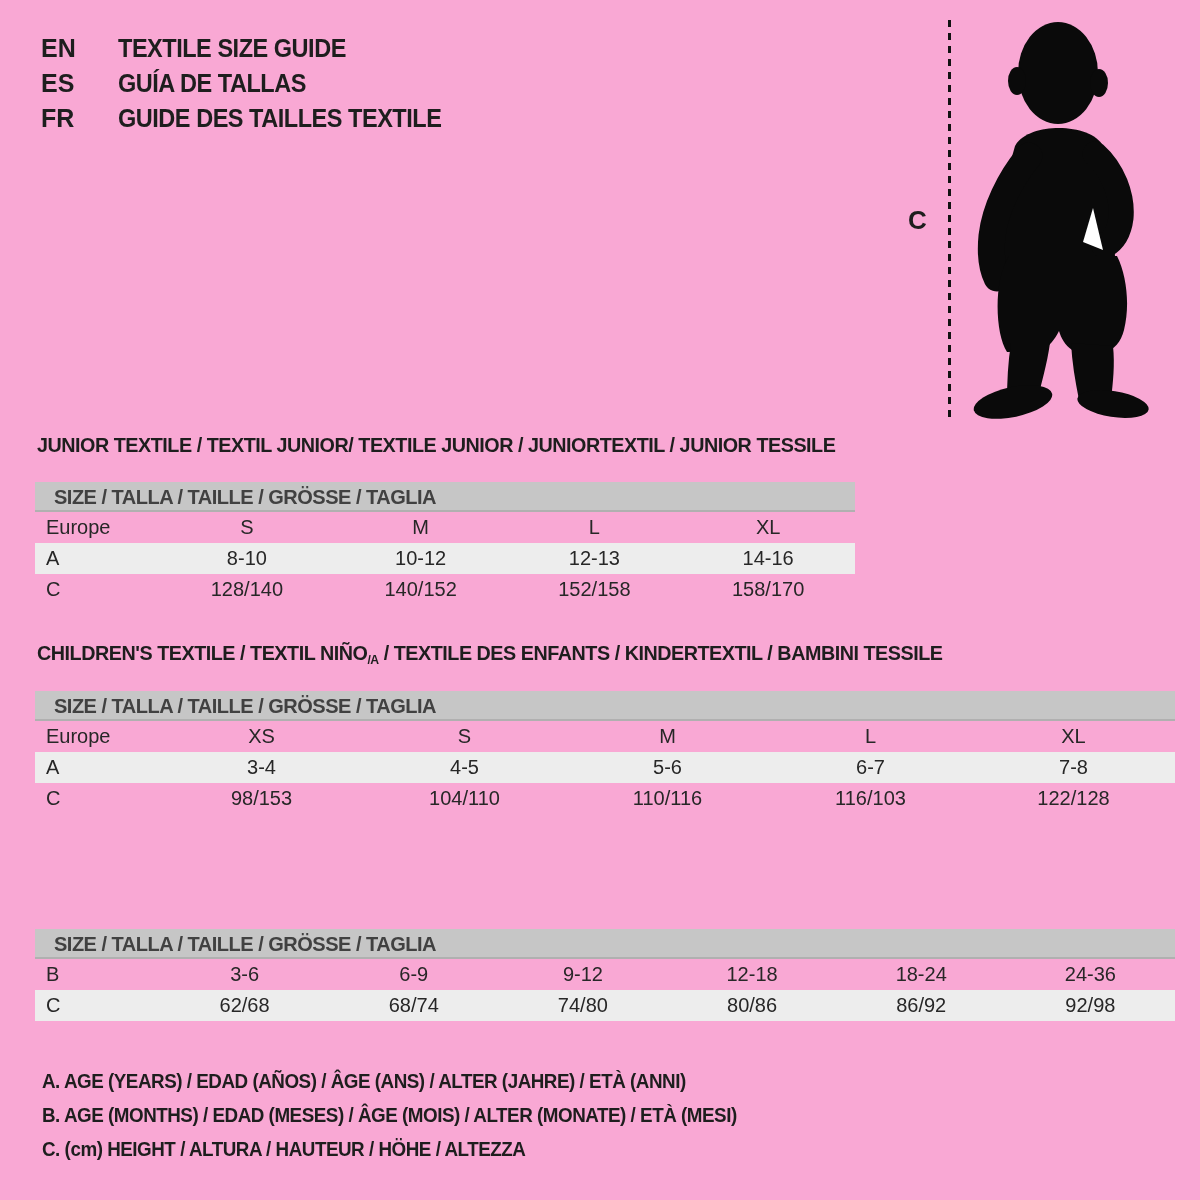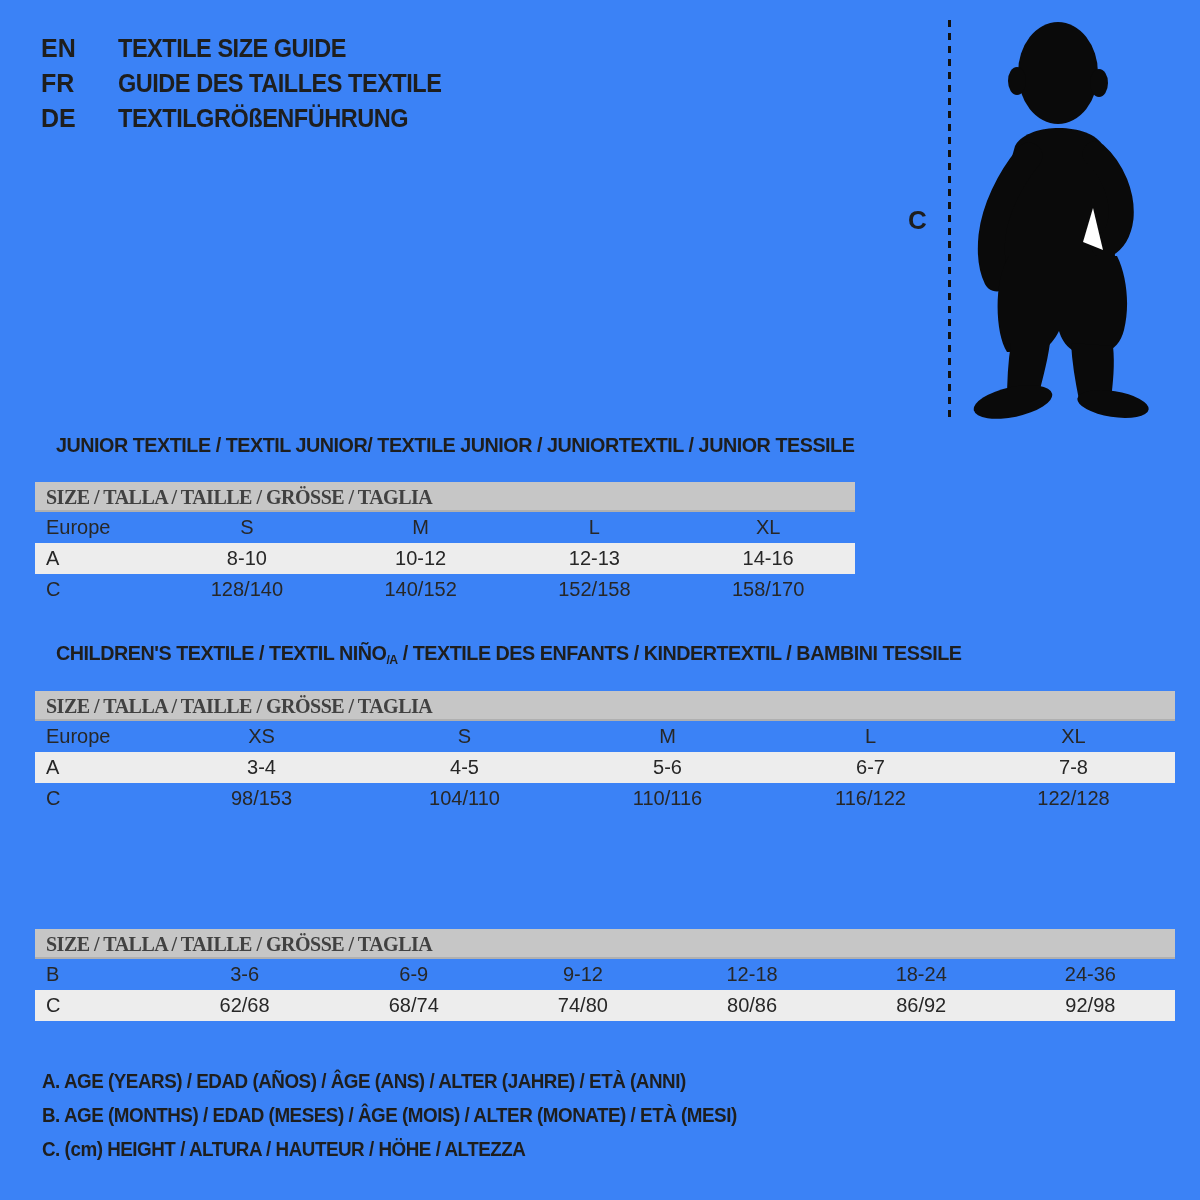--- a/index.html
+++ b/index.html
@@ -1,20 +1,20 @@
 <!DOCTYPE html>
 <html><head>
 <meta charset="utf-8">
 <style>
   * { margin:0; padding:0; box-sizing:border-box; }
   html,body { background:#ffffff; }
   .page {
     position:relative;
     width:1200px; height:1200px;
-    background:#3b82f6;
+    background:#f9a8d4;
     font-family:"Liberation Sans", sans-serif;
     color:#1e1e1e;
     overflow:hidden;
   }
   .cond { letter-spacing:-0.5px; }
   .squeeze { transform:scaleX(0.94); transform-origin:0 50%; white-space:nowrap; }
 
   
   .langs { position:absolute; left:41px; top:31px; }
   .lang-row { display:flex; height:35px; line-height:35px; font-size:25px; font-weight:700; }
@@ -23,30 +23,29 @@
 
   
   .measure-line {
     position:absolute; left:948px; top:20px; width:3px; height:398px;
     background:repeating-linear-gradient(to bottom, #121212 0 7px, transparent 7px 13px);
   }
   .measure-label { position:absolute; left:908px; top:205px; font-size:26px; font-weight:700; }
   .baby-svg { position:absolute; left:955px; top:18px; }
 
   
-  .section-title { position:absolute; left:56px; font-size:21px; font-weight:700; }
+  .section-title { position:absolute; left:37px; font-size:21px; font-weight:700; }
   .section-title .sub { font-size:13px; vertical-align:-4px; }
   .two-line { line-height:33px; }
 
   .size-table { position:absolute; left:35px; }
   .tbl-head {
     height:30px; line-height:30px; background:#c6c6c6; color:#414141;
-    font-size:20px; font-weight:700; padding-left:11px;
+    font-size:20px; font-weight:700; padding-left:19px;
     border-bottom:2px solid #b0b0b0;
-    font-family:Liberation Serif, serif;
   }
   table { width:100%; border-collapse:collapse; table-layout:fixed; }
   td {
     height:31px; text-align:center; font-size:20px; font-weight:400;
     color:#272727; overflow:hidden; white-space:nowrap;
   }
   td.lbl { text-align:left; padding-left:11px; }
   col.c-label { width:125px; }
   tr.shaded { background:#ededed; }
 
@@ -58,26 +57,26 @@
 <body>
 
 <div class="page">
 
   <div class="langs">
     <div class="lang-row">
       <span class="lang-code">EN</span>
       <span class="lang-title cond">TEXTILE SIZE GUIDE</span>
     </div>
     <div class="lang-row">
+      <span class="lang-code">ES</span>
+      <span class="lang-title cond">GUÍA DE TALLAS</span>
+    </div>
+    <div class="lang-row">
       <span class="lang-code">FR</span>
       <span class="lang-title cond">GUIDE DES TAILLES TEXTILE</span>
-    </div>
-    <div class="lang-row">
-      <span class="lang-code">DE</span>
-      <span class="lang-title cond">TEXTILGRÖßENFÜHRUNG</span>
     </div>
   </div>
 
   <div class="measure-line"></div>
   <div class="measure-label">C</div>
 
   <svg class="baby-svg" width="200" height="402" viewBox="0 0 200 402" xmlns="http://www.w3.org/2000/svg">
     <g fill="#0a0a0a">
 
       <path d="M60,128 C72,104 136,104 148,128 C158,165 160,210 160,250 L48,250 C46,205 50,160 60,128 Z"></path>
@@ -174,21 +173,21 @@
           <td>4-5</td>
           <td>5-6</td>
           <td>6-7</td>
           <td>7-8</td>
         </tr>
         <tr>
           <td class="lbl">C</td>
           <td>98/153</td>
           <td>104/110</td>
           <td>110/116</td>
-          <td>116/122</td>
+          <td>116/103</td>
           <td>122/128</td>
         </tr>
       </tbody>
     </table>
   </div>
 
   <div class="size-table" style="top:929px; width:1140px;">
     <div class="tbl-head cond">SIZE / TALLA / TAILLE / GRÖSSE / TAGLIA</div>
     <table>
       <colgroup>

